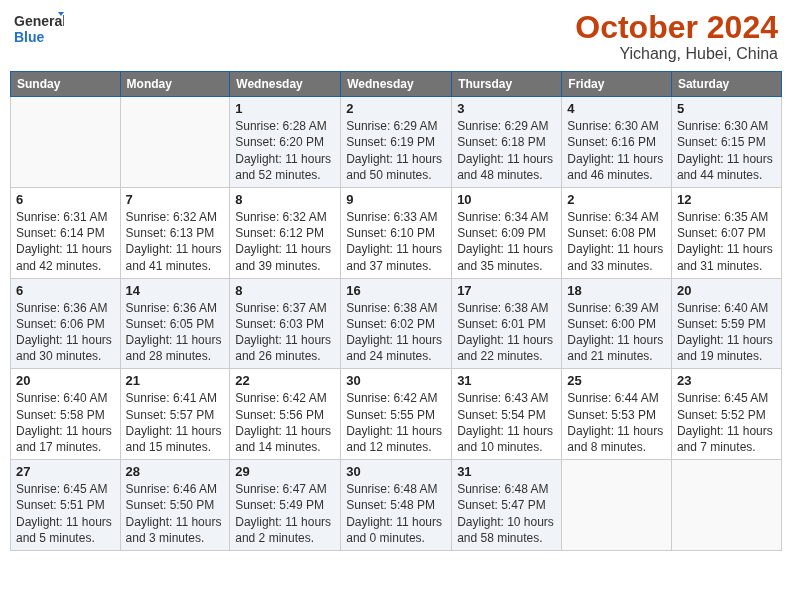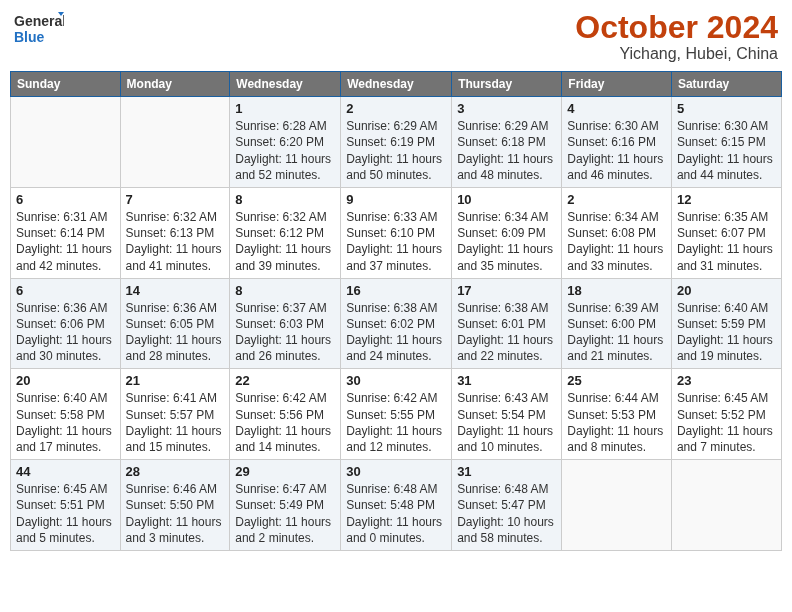--- a/index.html
+++ b/index.html
@@ -218,21 +218,21 @@
           <span class="day-number">25</span>
           <div class="day-info">Sunrise: 6:44 AM<br>Sunset: 5:53 PM<br>Daylight: 11 hours and 8 minutes.</div>
         </td>
         <td>
           <span class="day-number">23</span>
           <div class="day-info">Sunrise: 6:45 AM<br>Sunset: 5:52 PM<br>Daylight: 11 hours and 7 minutes.</div>
         </td>
       </tr>
       <tr>
         <td>
-          <span class="day-number">44</span>
+          <span class="day-number">27</span>
           <div class="day-info">Sunrise: 6:45 AM<br>Sunset: 5:51 PM<br>Daylight: 11 hours and 5 minutes.</div>
         </td>
         <td>
           <span class="day-number">28</span>
           <div class="day-info">Sunrise: 6:46 AM<br>Sunset: 5:50 PM<br>Daylight: 11 hours and 3 minutes.</div>
         </td>
         <td>
           <span class="day-number">29</span>
           <div class="day-info">Sunrise: 6:47 AM<br>Sunset: 5:49 PM<br>Daylight: 11 hours and 2 minutes.</div>
         </td>

